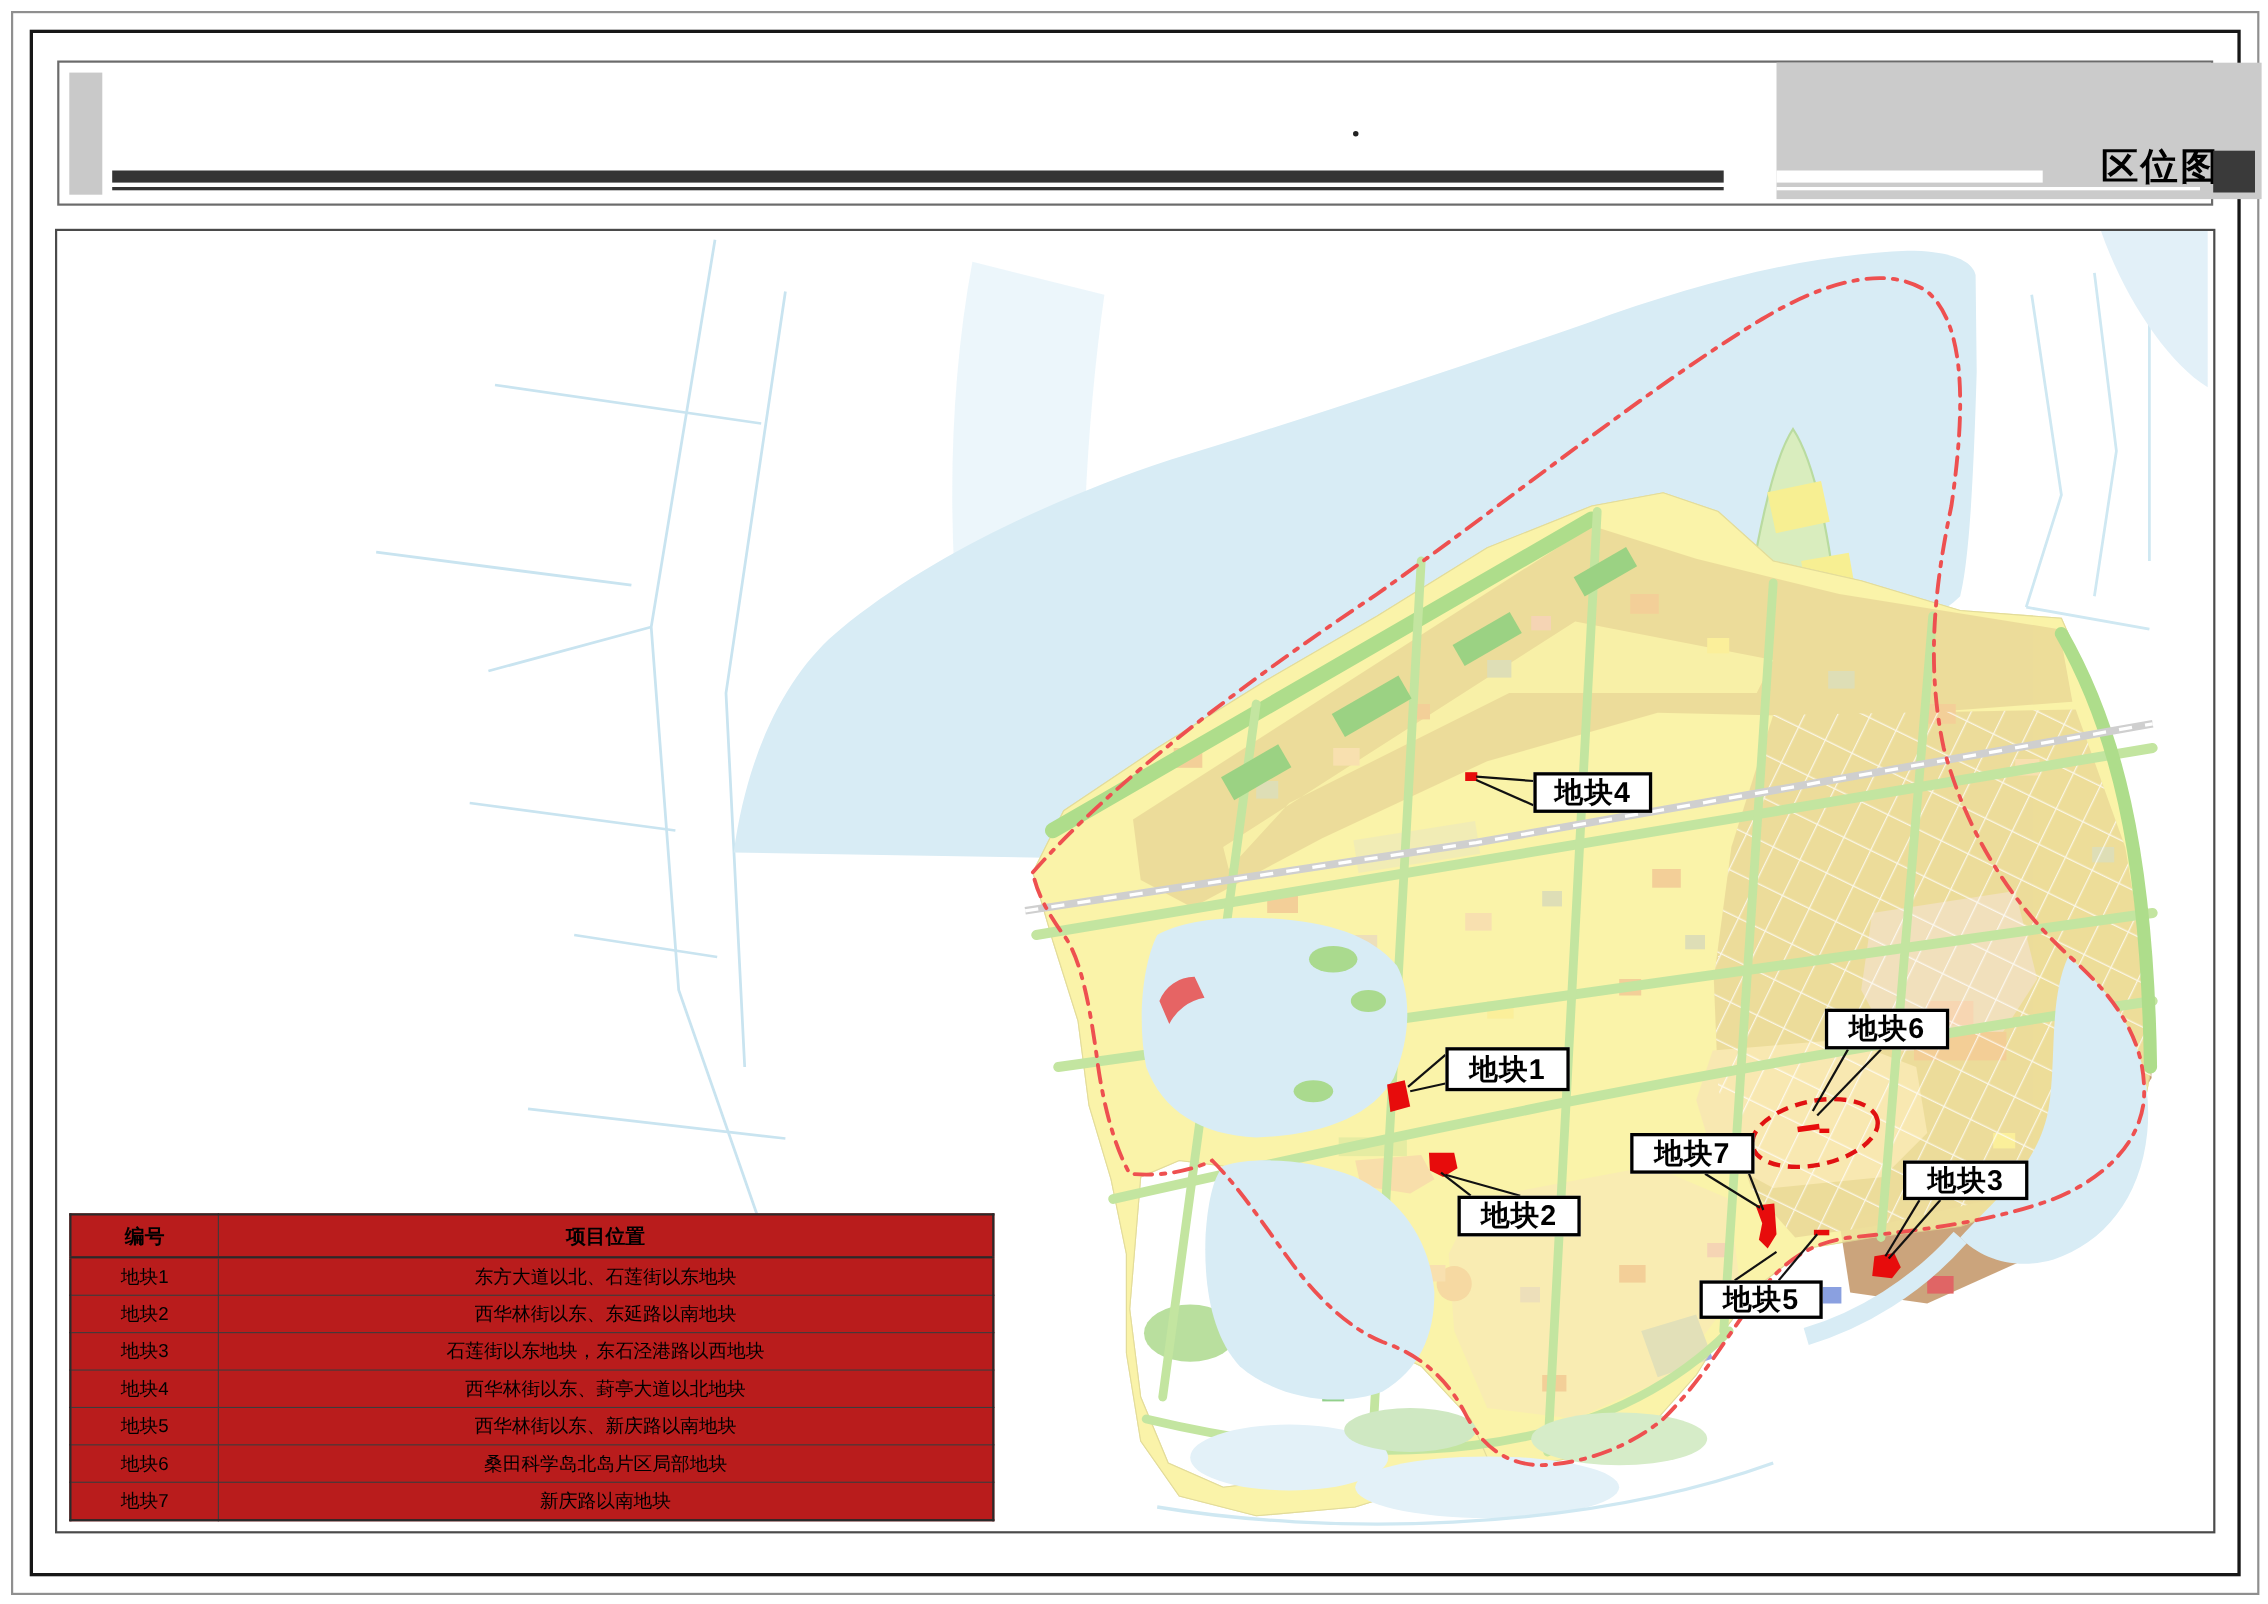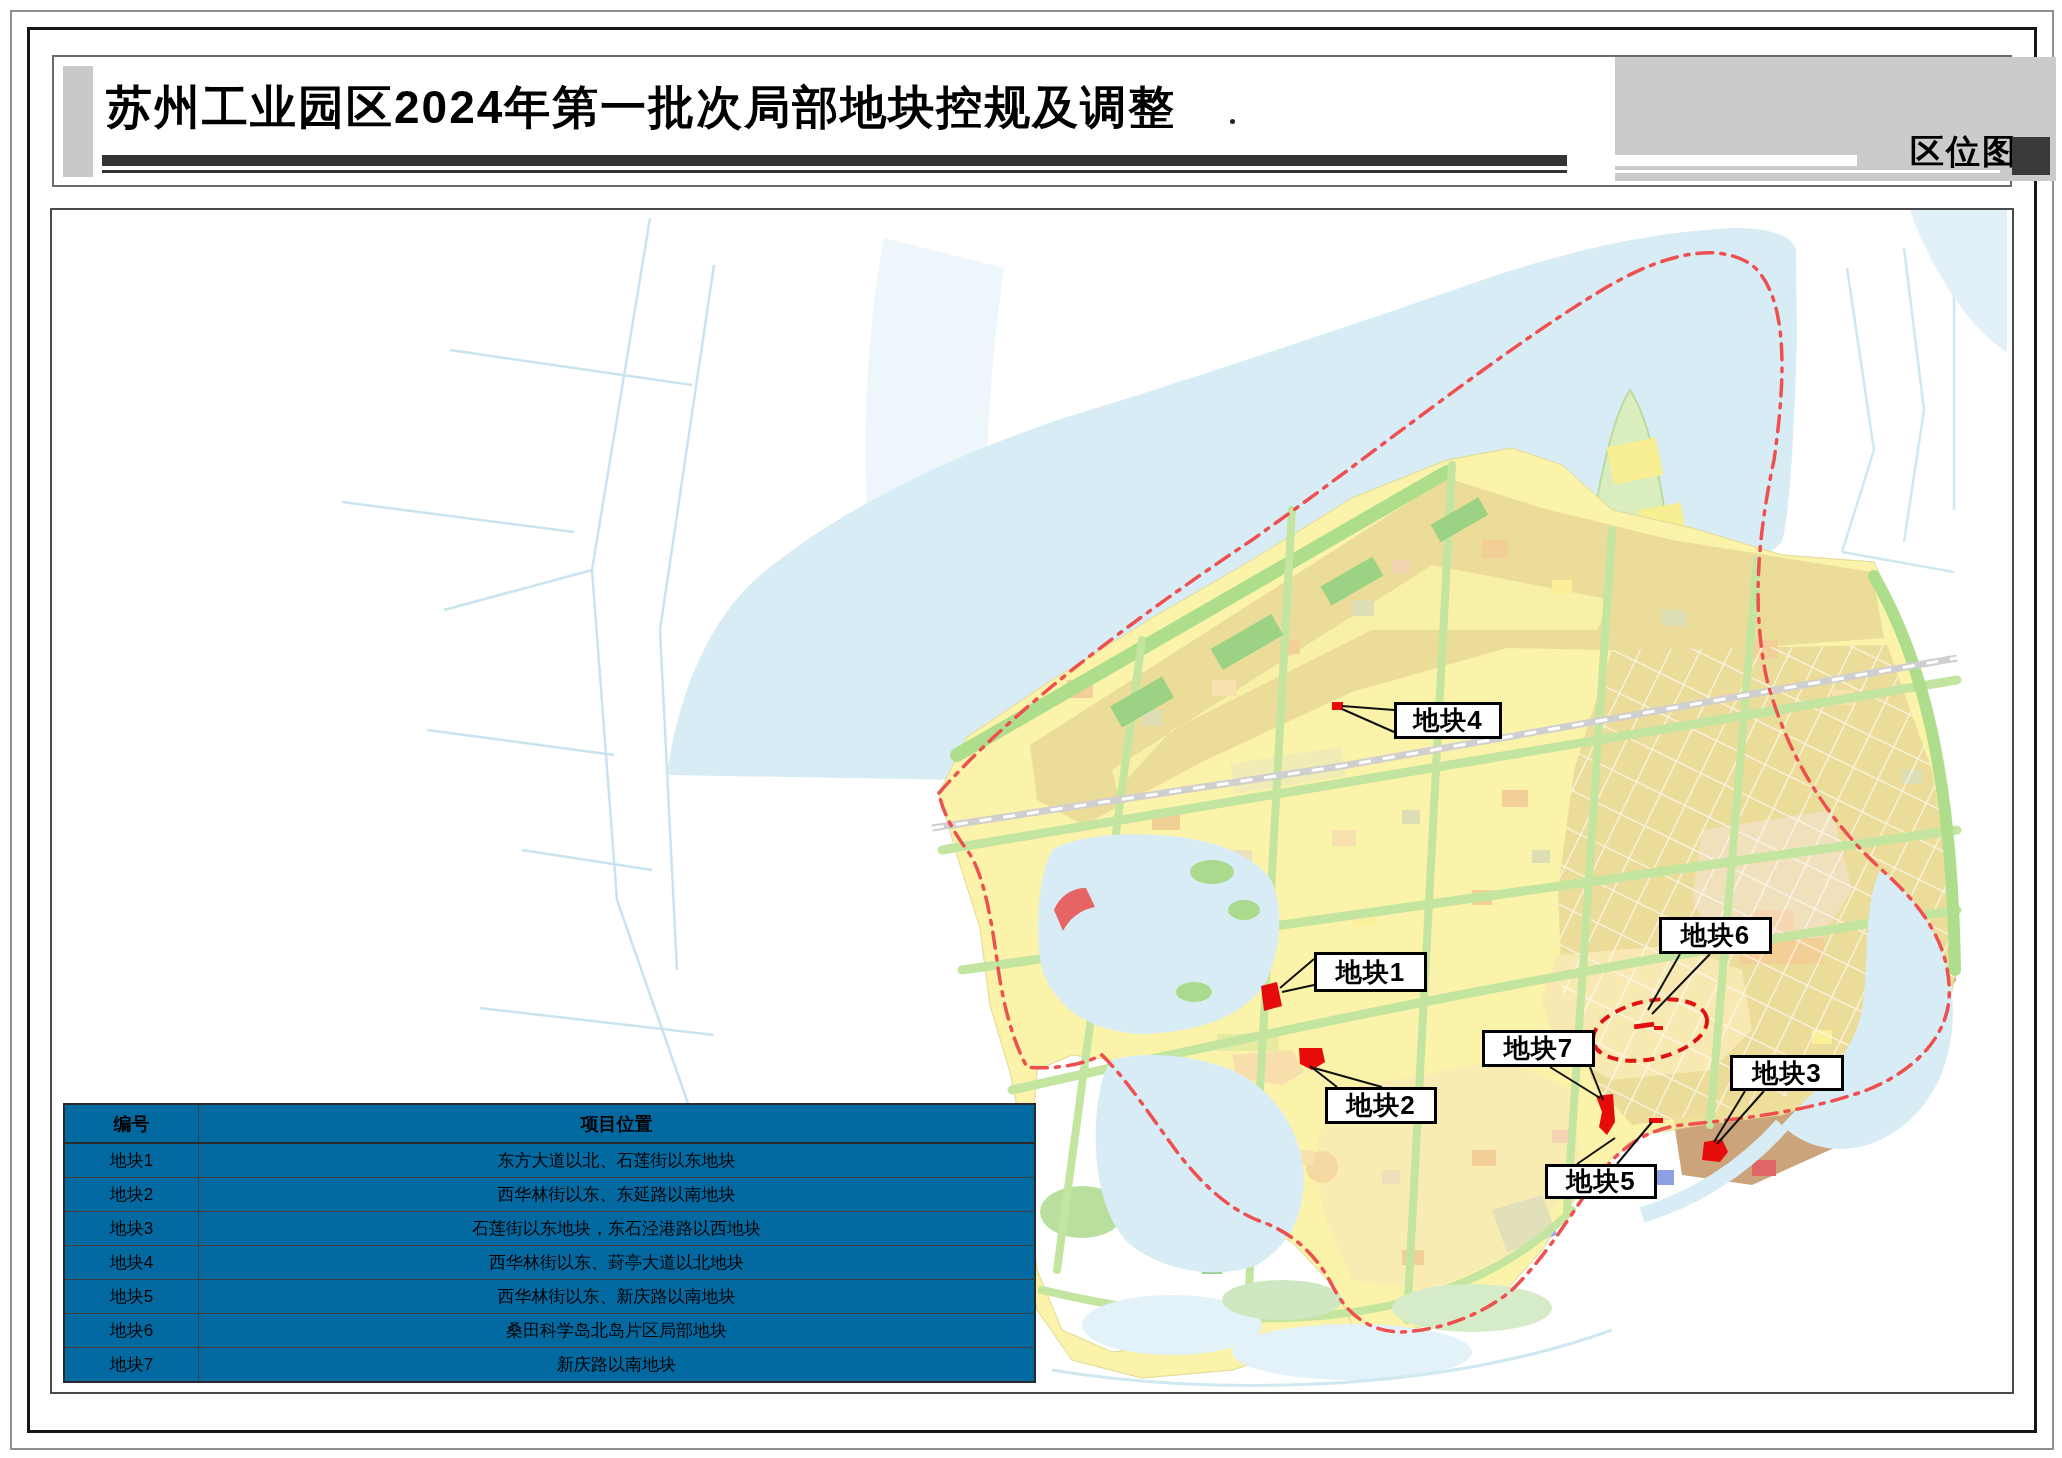--- a/index.html
+++ b/index.html
@@ -22,38 +22,37 @@
   .corner-square{position:absolute;left:397px;top:80px;width:38px;height:38px;background:#3a3a3a;}
 
   
   .map-box{position:absolute;left:50px;top:208px;width:1960px;height:1182px;border:2px solid #4a4a4a;background:#fff;}
   .map-box svg{position:absolute;left:0;top:0;}
   .map-label{position:absolute;box-sizing:border-box;background:#fff;border:3px solid #000;
              display:flex;align-items:center;justify-content:center;
              font-size:26px;font-weight:900;letter-spacing:1px;z-index:5;}
 
   
-  .parcel-table{position:absolute;left:63px;top:1103px;width:973px;border-collapse:collapse;
-                table-layout:fixed;background:#0369a1;z-index:6;}
+  .parcel-table{position:absolute;left:63px;top:1103px;width:841px;border-collapse:collapse;
+                table-layout:fixed;background:#b91c1c;z-index:6;}
   .parcel-table th,.parcel-table td{border:1px solid #3c3c3c;text-align:center;vertical-align:middle;
                 padding:0;font-size:17px;height:33px;overflow:hidden;white-space:nowrap;}
   .parcel-table th{font-size:18px;font-weight:900;height:37px;border-bottom:2px solid #2a2a2a;}
   .parcel-table{border:2px solid #2a2a2a;}
   .col-id{width:133px;}
 </style>
 </head>
 <body>
 
 <div class="page">
   <div class="outer-frame"></div>
   <div class="inner-frame"></div>
 
   <div class="header-box">
     <div class="header-graybar"></div>
-    <div class="page-title">苏州工业园区2024年第一批次局部地块控规及调整</div>
     <div class="title-dot"></div>
     <div class="underline-thick"></div>
     <div class="underline-thin"></div>
     <div class="header-grayblock">
       <div class="grayblock-whitebar"></div>
       <div class="grayblock-whiteline"></div>
       <div class="corner-label">区位图</div>
       <div class="corner-square"></div>
     </div>
   </div>

